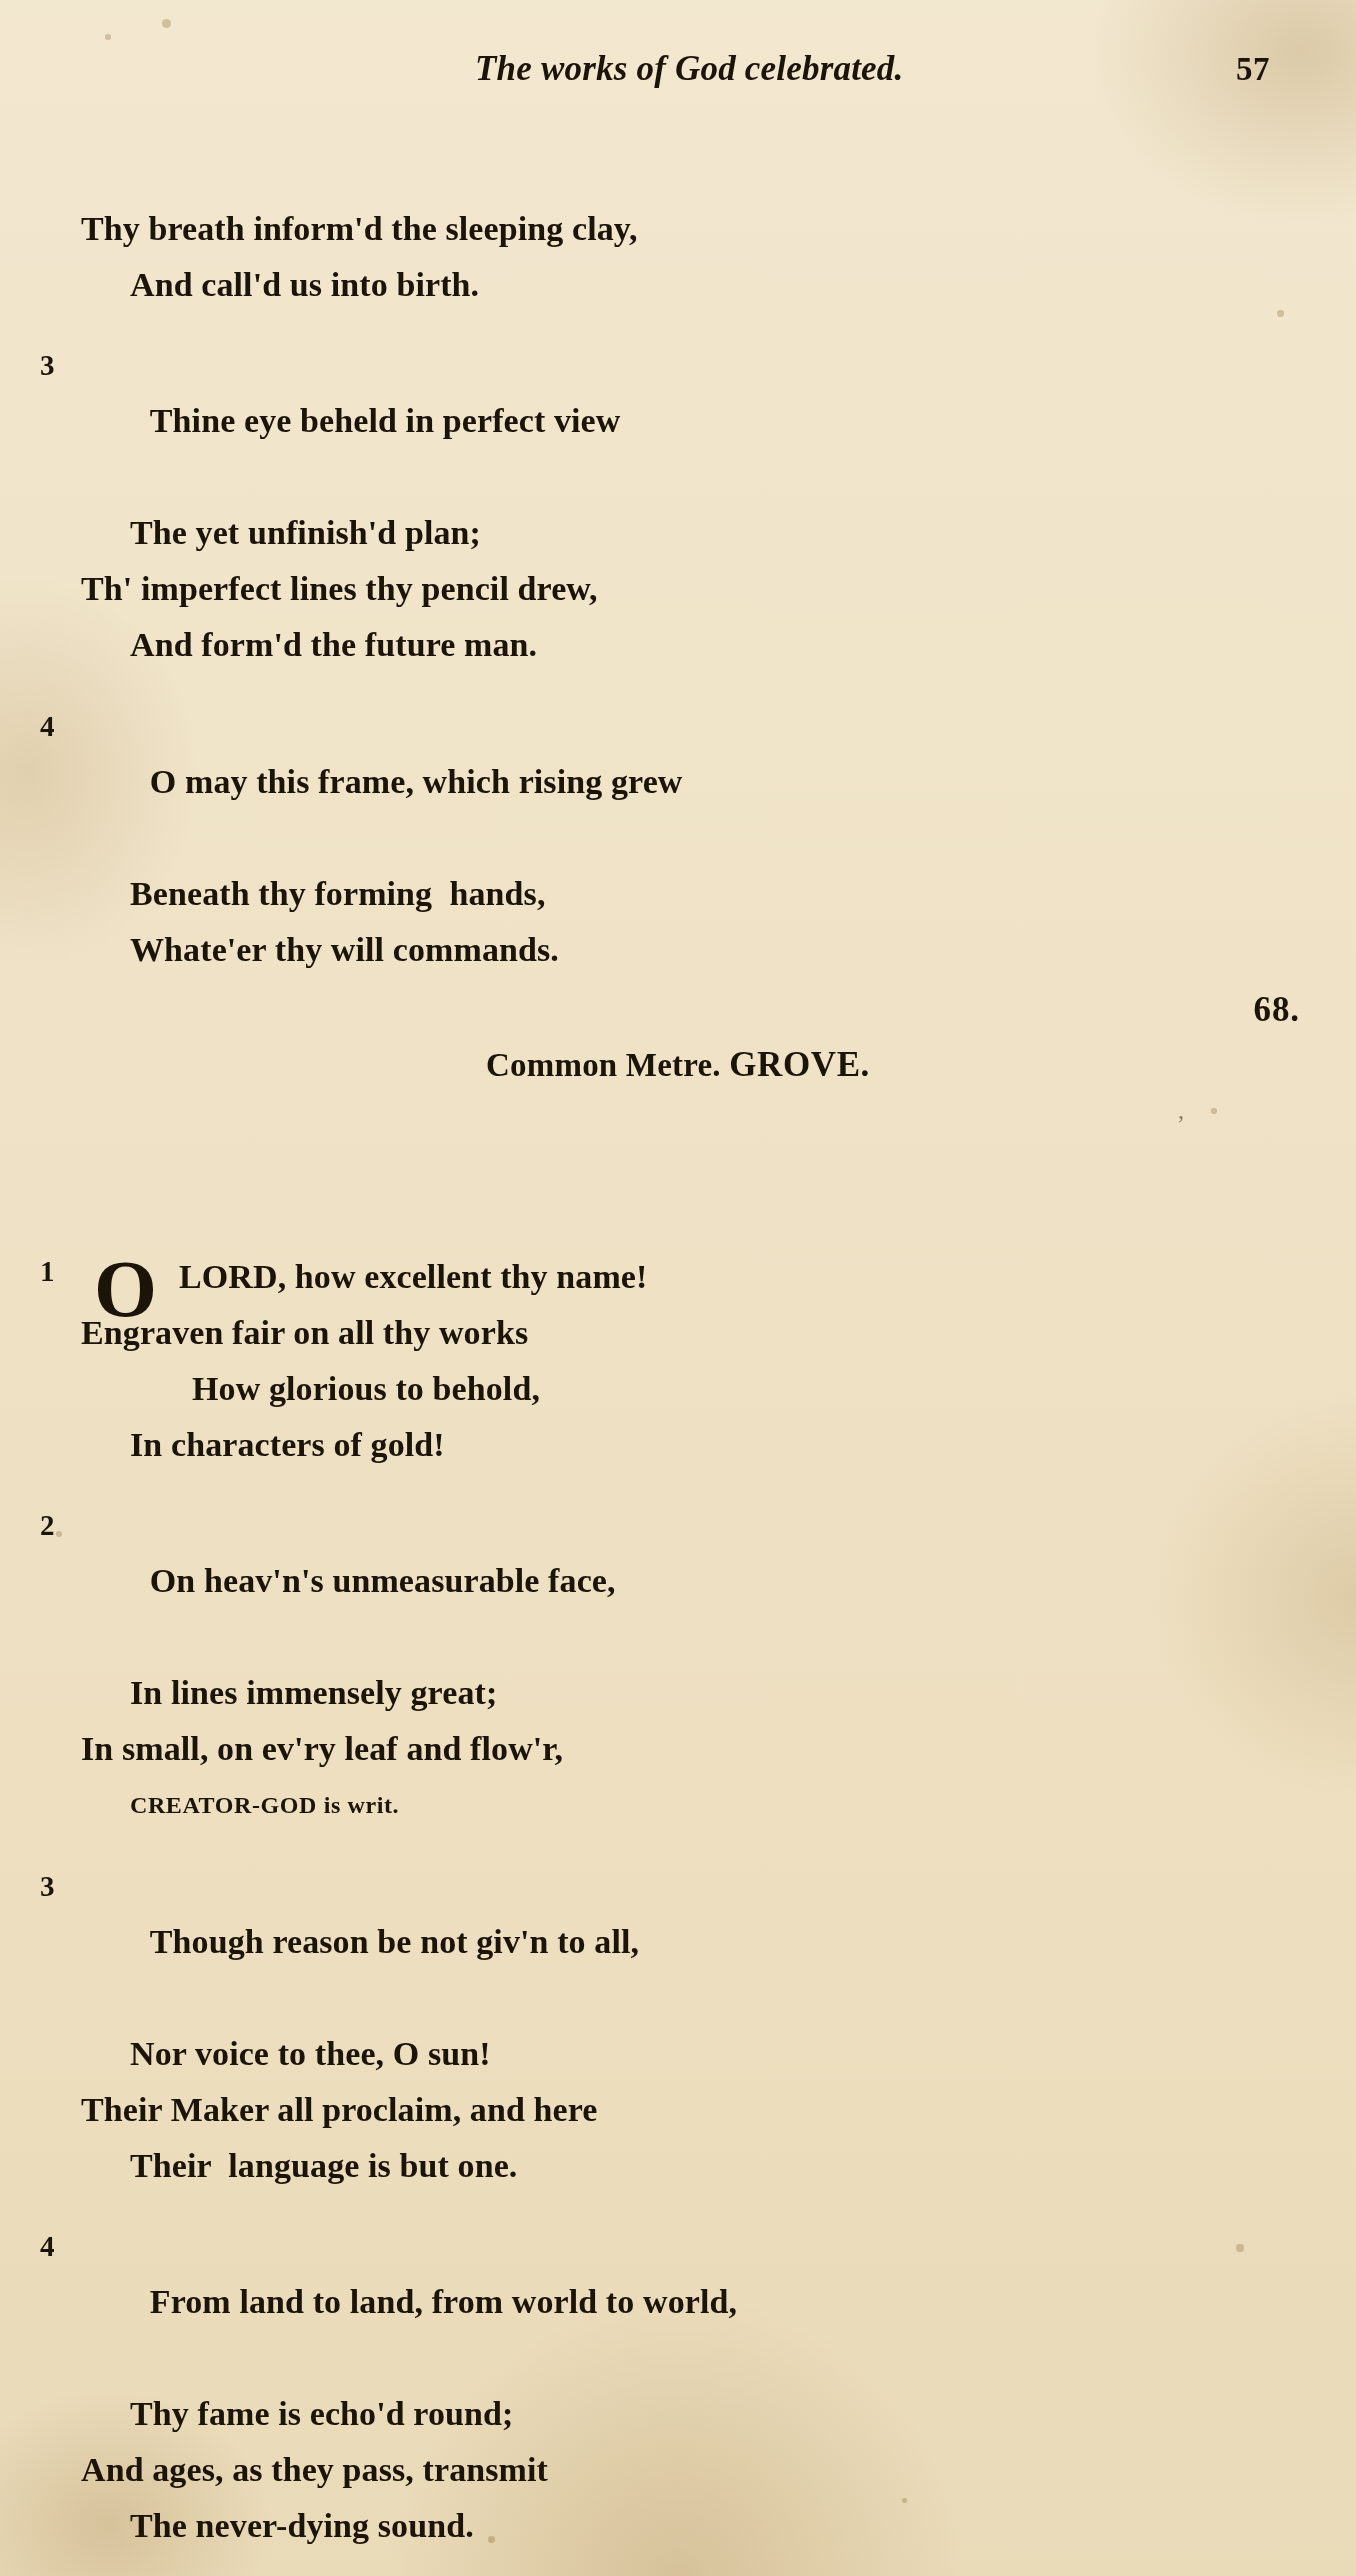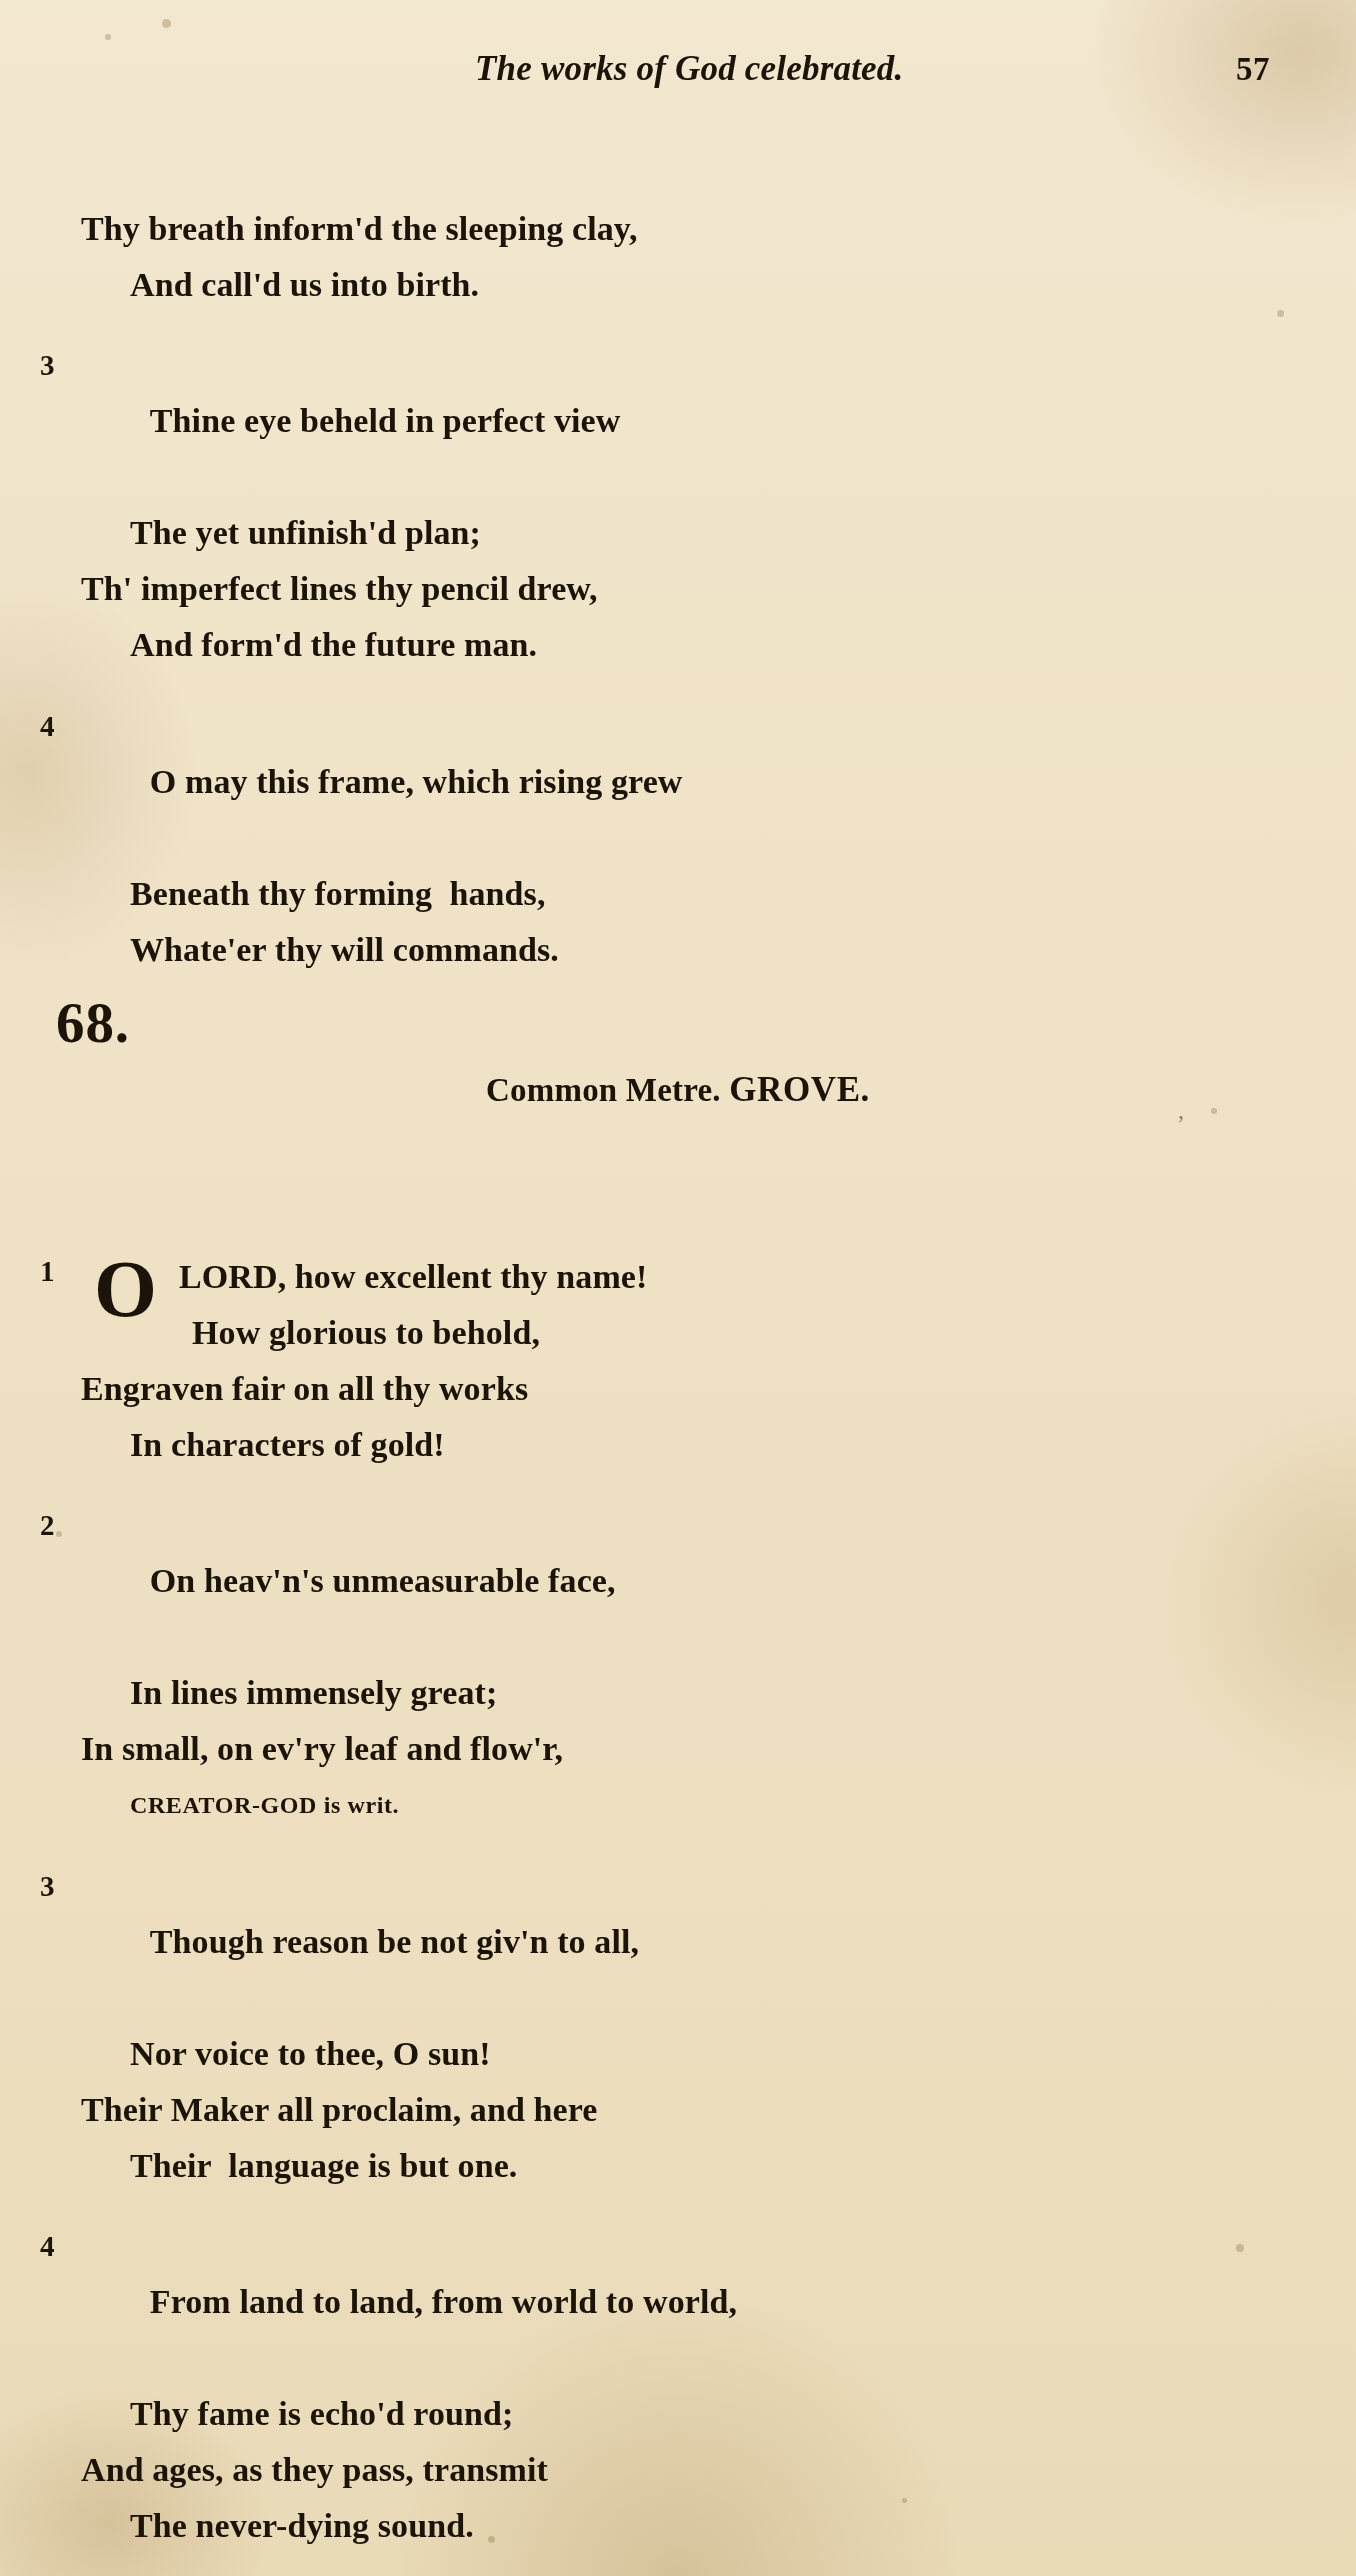--- a/index.html
+++ b/index.html
@@ -89,22 +89,22 @@
   .indent1 { padding-left: 49px; }
 
   .body-block {
     position: absolute;
     left: 81px;
     right: 56px;
   }
 
   
   .hymn-number {
-    text-align: left;
-    font-size: 57px;
+    text-align: right;
+    font-size: 35px;
     font-weight: 600;
     letter-spacing: 0.9px;
     margin-top: 13px;
   }
   .hymn-metre {
     text-align: center;
     font-size: 33px;
     font-weight: 600;
     margin-top: 15px;
     letter-spacing: 0.2px;
@@ -194,22 +194,22 @@
     </div>
   </div>
   <div class="tick" style="left:1178px; top:1097px;">,</div>
 
   <div class="body-block" style="top:1249px;">
 
     <div class="stanza dropcap-stanza" style="margin-bottom:24.4px;">
       <span class="num" style="top:5.6px;">1</span>
       <span class="dropcap">O</span>
       <div class="line dc-line1">LORD, how excellent thy name!</div>
+      <div class="line indent0">Engraven fair on all thy works</div>
       <div class="line dc-line2">How glorious to behold,</div>
-      <div class="line indent0">Engraven fair on all thy works</div>
       <div class="line indent1">In characters of gold!</div>
     </div>
 
     <div class="stanza" style="margin-bottom:24.4px;">
       <div class="line indent0">
         <span class="num">2</span><span>On heav'n's unmeasurable face,</span>
       </div>
       <div class="line indent1">In lines immensely great;</div>
       <div class="line indent0">In small, on ev'ry leaf and flow'r,</div>
       <div class="line indent1 sc-line" style="font-size:24px; letter-spacing:0.6px;"><span>CREATOR-GOD is writ.</span></div>

